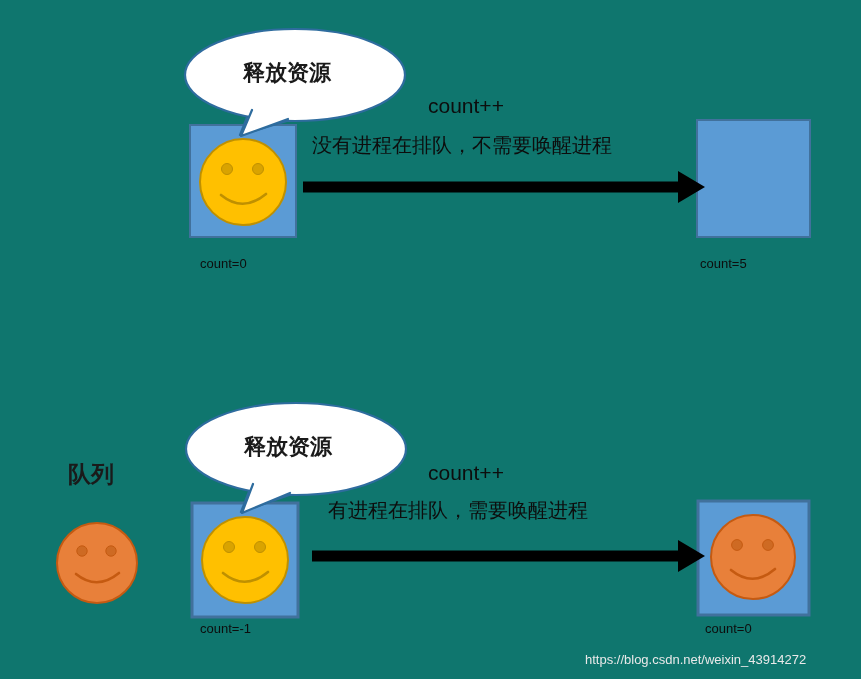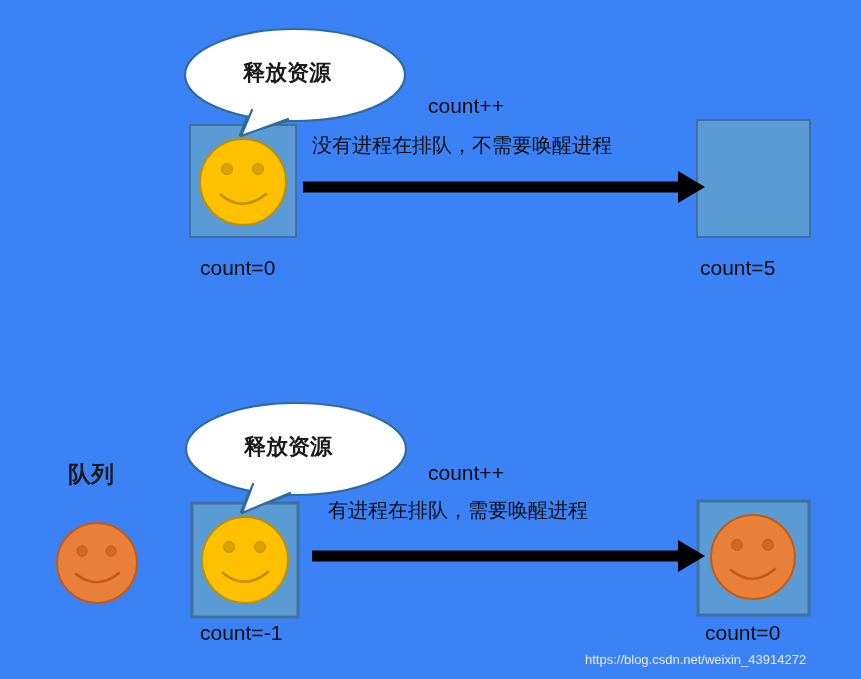--- a/index.html
+++ b/index.html
@@ -7,39 +7,39 @@
     padding: 0;
     background: #ffffff;
   }
   body {
     font-family: "Liberation Sans", "DejaVu Sans", sans-serif;
   }
   #canvas {
     position: relative;
     width: 861px;
     height: 679px;
-    background: #3b82f6;
+    background: #0f766e;
     overflow: hidden;
   }
   .svg-layer {
     position: absolute;
     left: 0;
     top: 0;
     width: 861px;
     height: 679px;
   }
   .txt {
     position: absolute;
     white-space: nowrap;
     color: #000000;
     line-height: 1;
   }
   .label-count {
     font-family: "Liberation Sans", "DejaVu Sans", sans-serif;
-    font-size: 21px;
+    font-size: 13px;
     color: #0d0d0d;
   }
   .label-cn-serif {
     font-family: "Liberation Serif", "DejaVu Serif", serif;
     font-weight: bold;
     font-size: 22px;
     color: #1a1a1a;
   }
   .label-cn-sans {
     font-family: "Liberation Sans", "DejaVu Sans", sans-serif;

